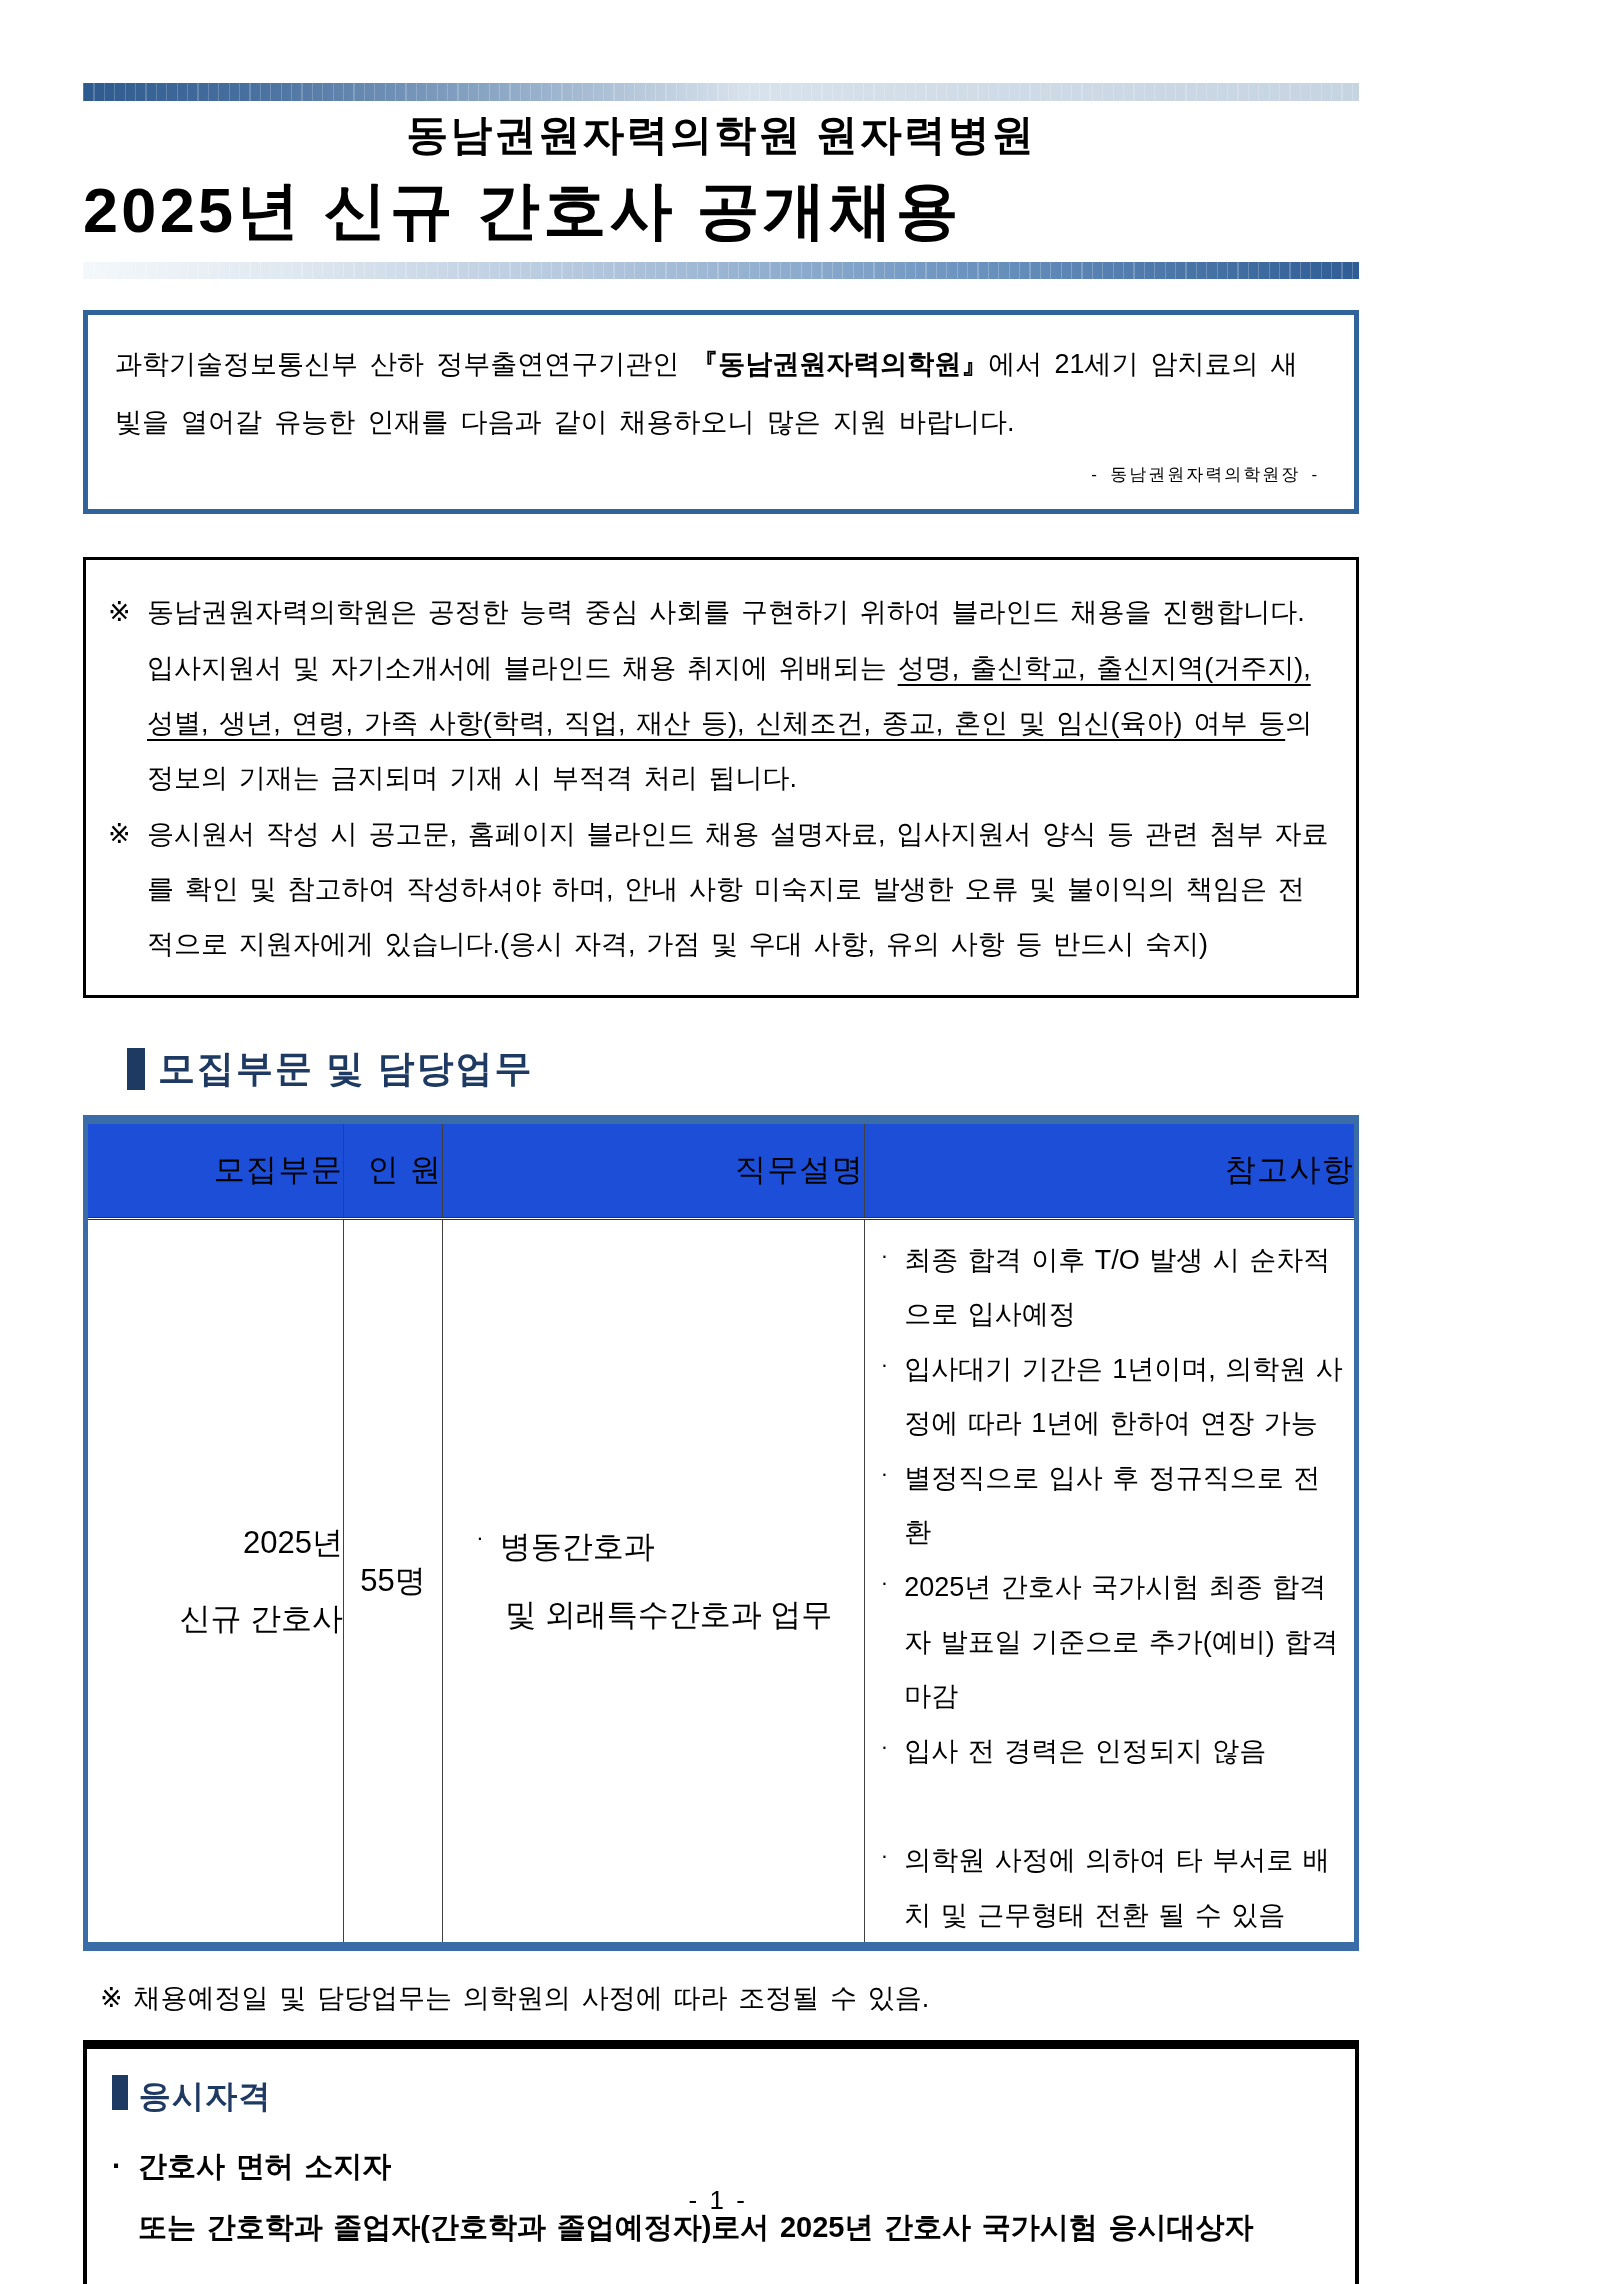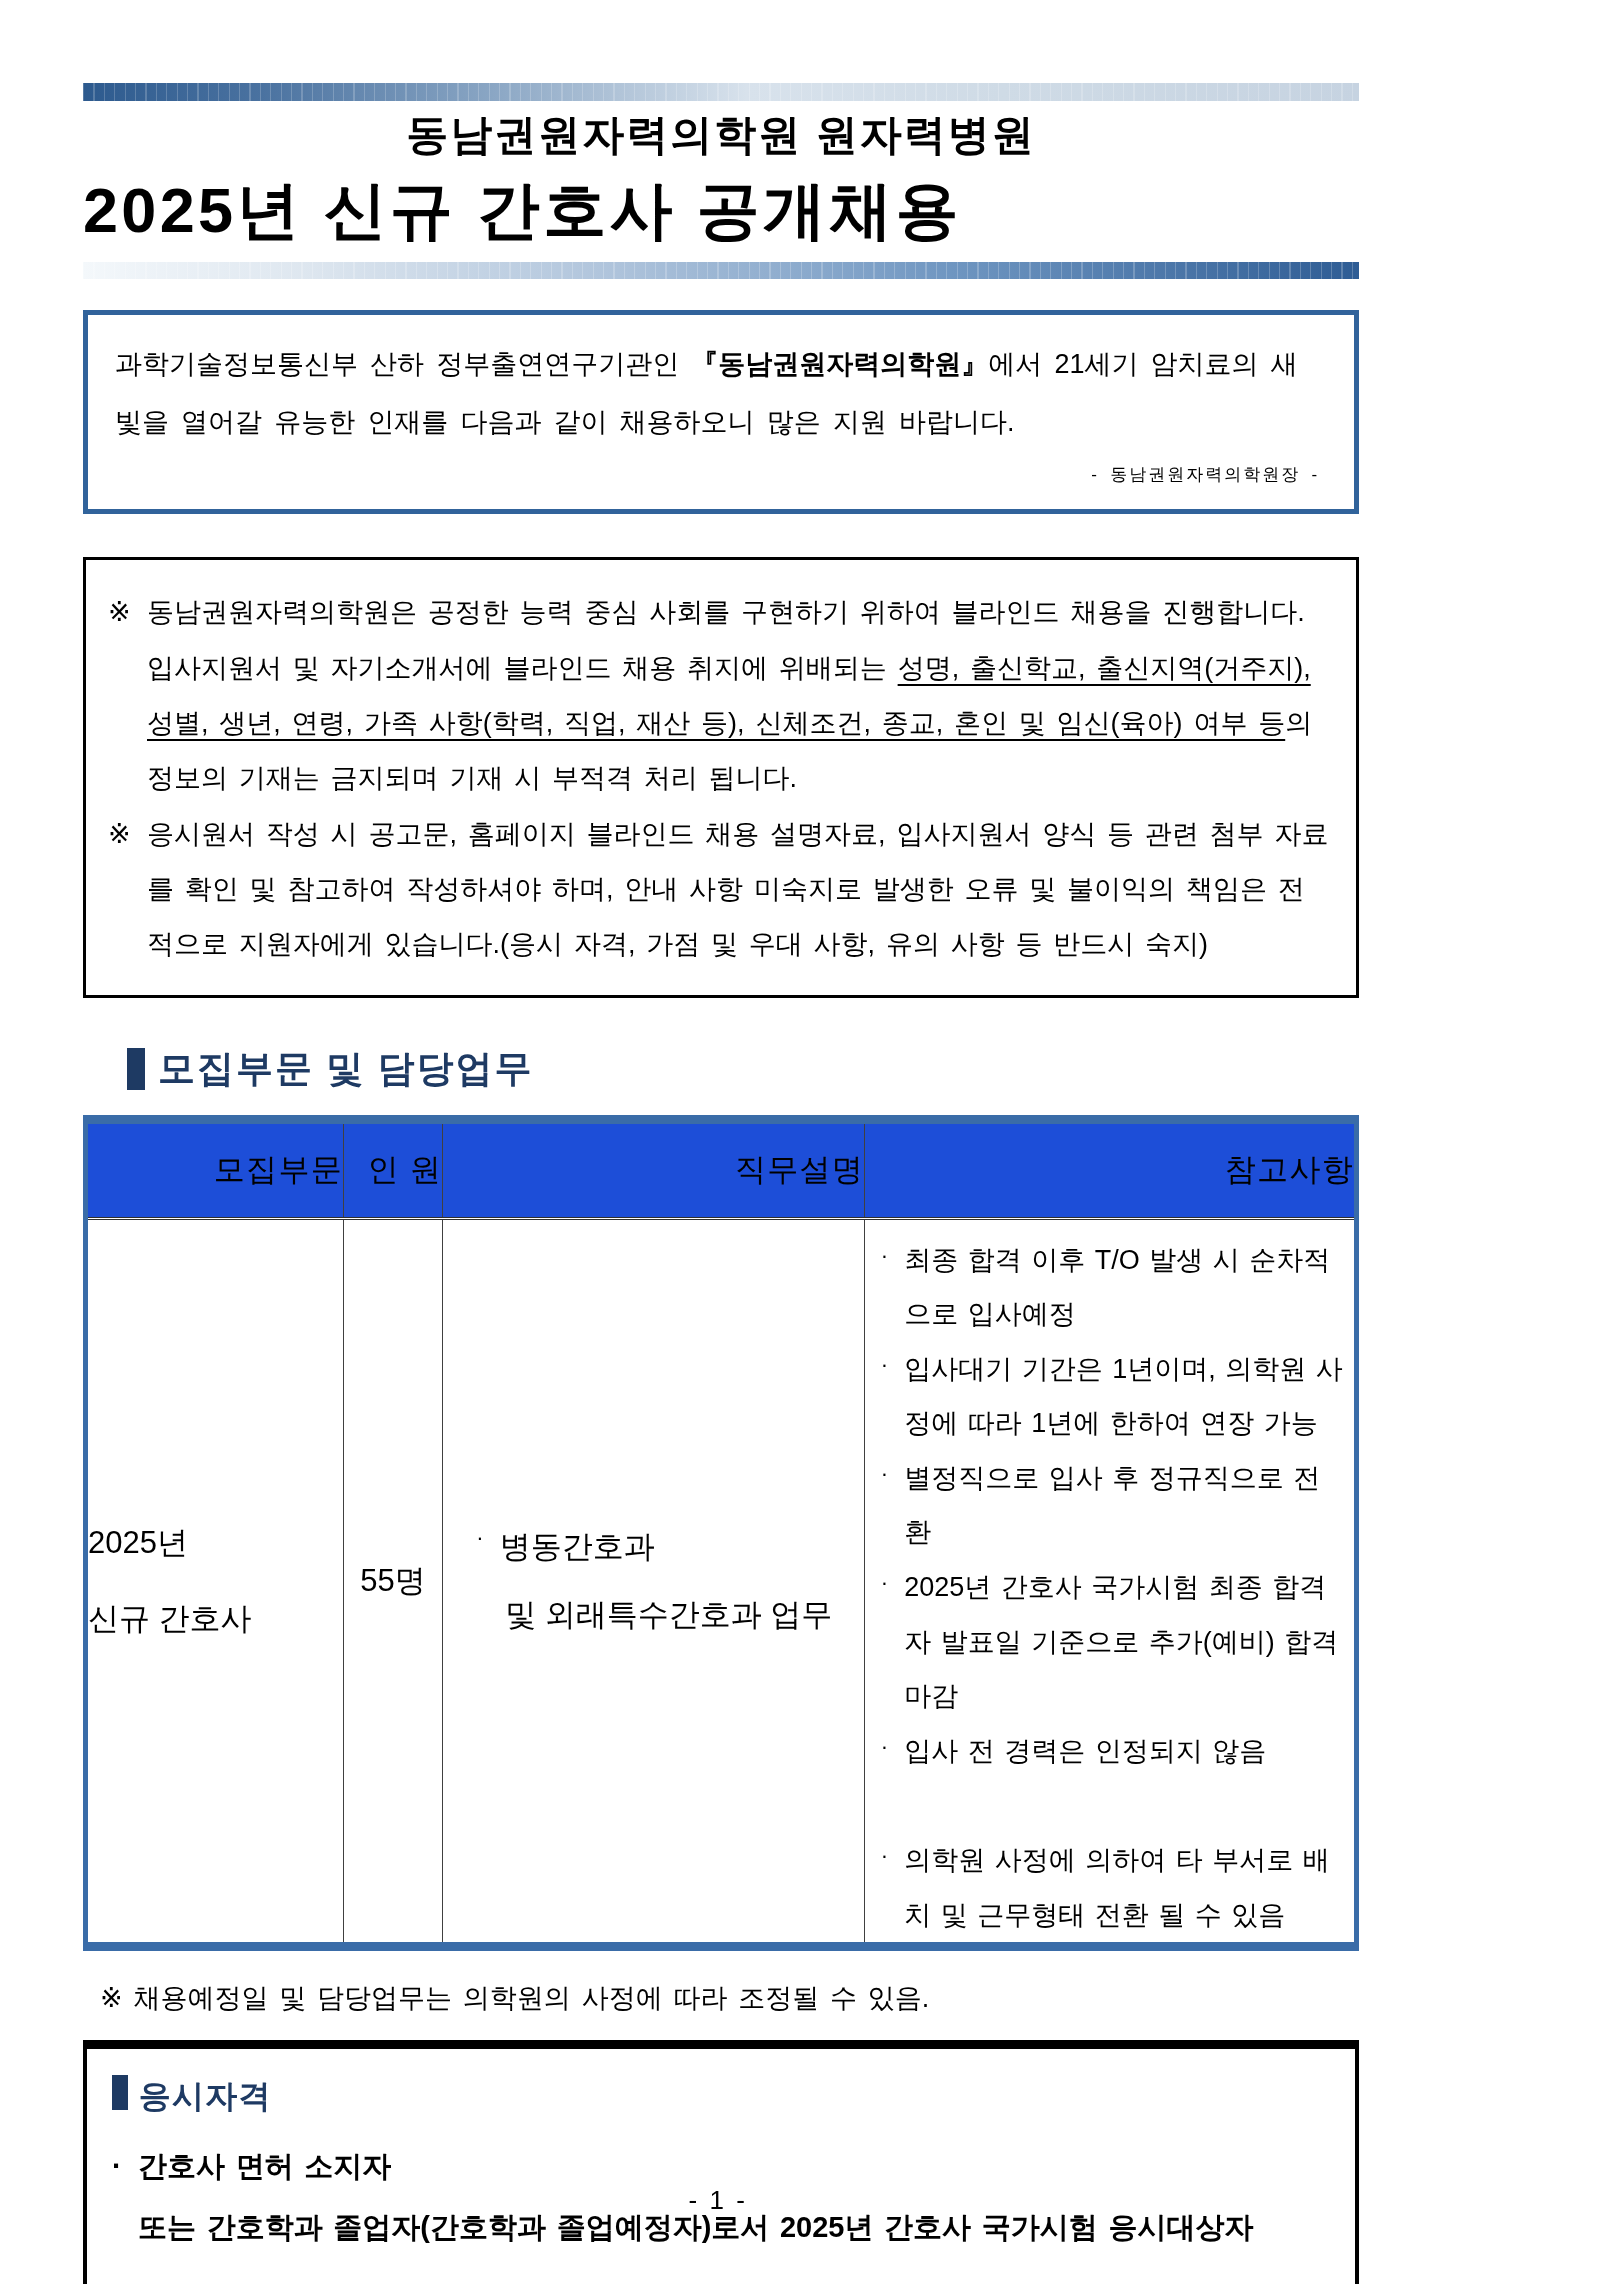--- a/index.html
+++ b/index.html
@@ -92,21 +92,21 @@
     height:99px;
     border-bottom:3.9px double #303030;
     text-align:right;
   }
   .recruit-table th + th, .recruit-table td + td { border-left:1.3px solid #404040; }
   .recruit-table td { height:514px; background:#fff; }
   .col-cat  { width:20.3%; }
   .col-cnt  { width:7.8%; }
   .col-duty { width:33.2%; }
   .col-note { width:38.7%; }
-  .cat-cell { text-align:left; font-size:31px; line-height:2.45; vertical-align:middle; }
+  .cat-cell { text-align:right; font-size:31px; line-height:2.45; vertical-align:middle; }
   .cnt-cell { text-align:center; font-size:31px; vertical-align:middle; }
   .duty-cell { font-size:31px; line-height:2.2; vertical-align:middle; padding-left:33px; }
   .duty-line2 { padding-left:29px; }
   .notes-cell { vertical-align:top; font-size:27px; line-height:2.02; padding:13px 9px 0 15.6px; word-spacing:2px; }
   .note-item { display:flex; }
   .note-marker { flex:none; width:23.5px; padding-top:1.3px; font-size:22px; }
   .note-body { flex:1; }
   .note-gap { margin-top:55px; }
 
   

